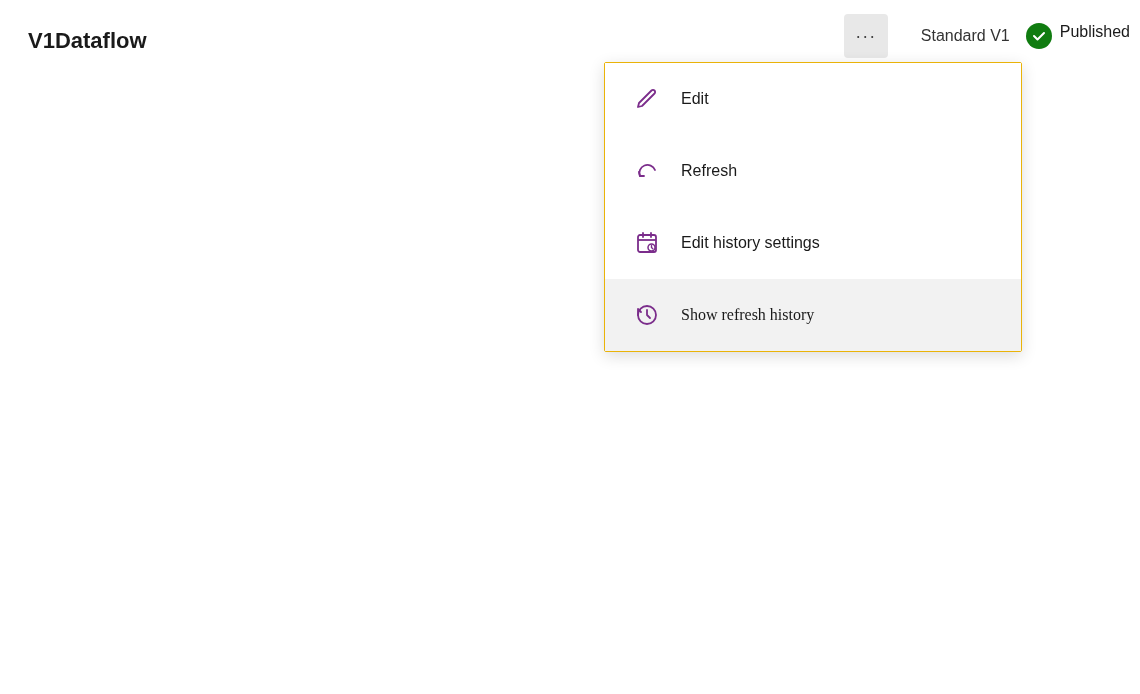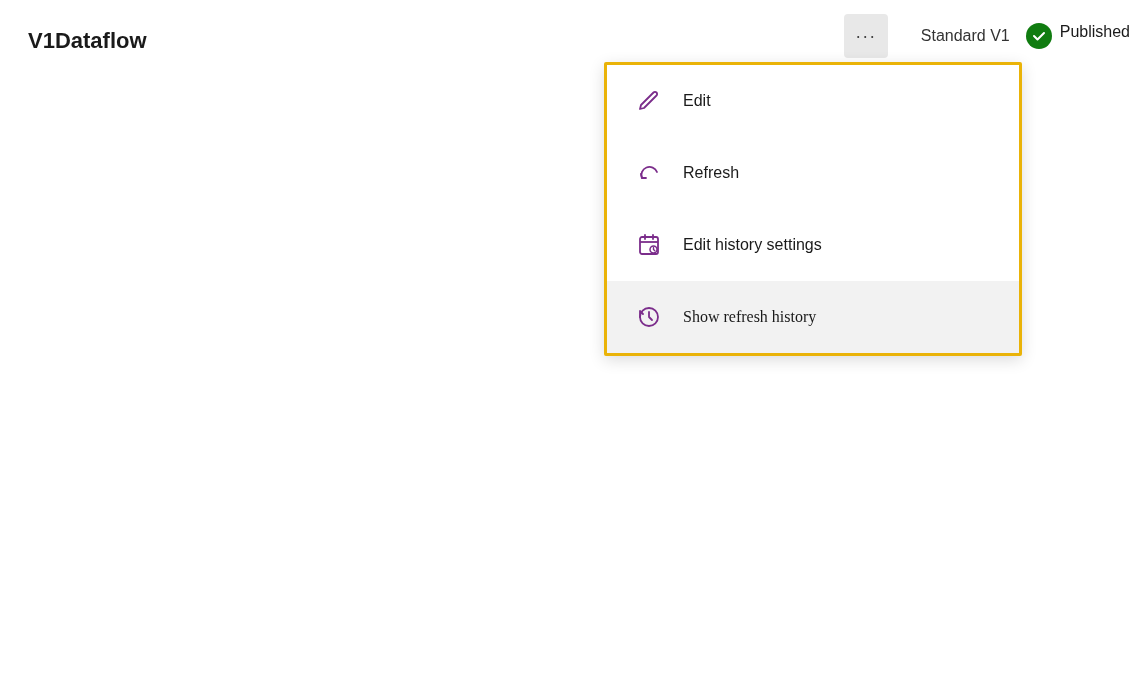--- a/index.html
+++ b/index.html
@@ -77,21 +77,21 @@
       color: white;
       font-size: 14px;
     }
 
     .dropdown-menu {
       position: absolute;
       top: 62px;
       left: 604px;
       width: 418px;
       background: #ffffff;
-      border: 3px solid #eab308;
+      border: 1px solid #eab308;
       box-shadow: 0 4px 16px rgba(0,0,0,0.14);
       border-radius: 2px;
       z-index: 100;
     }
 
     .menu-item {
       display: flex;
       align-items: center;
       gap: 20px;
       padding: 22px 28px;

